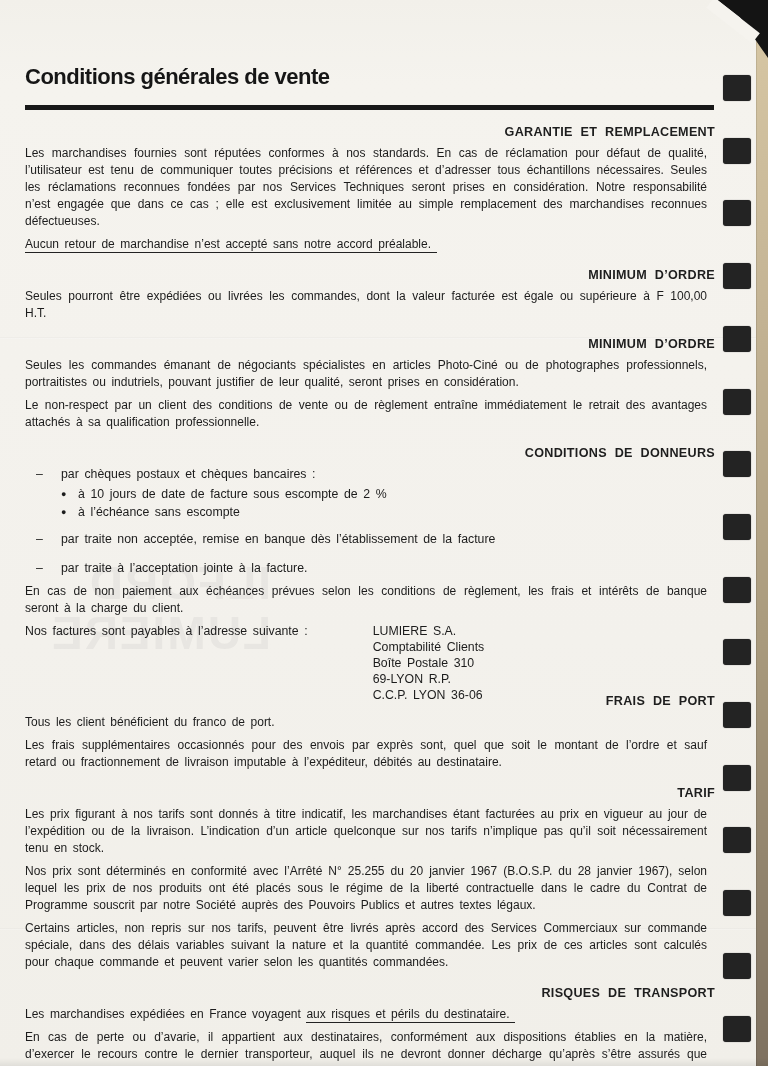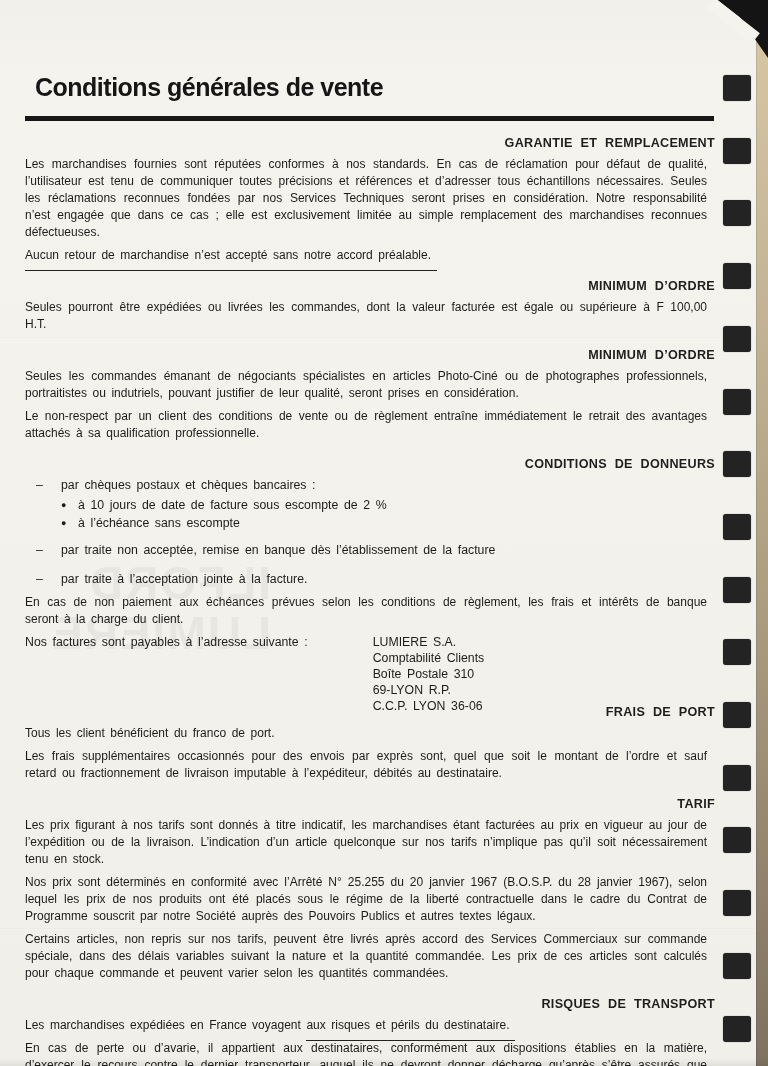--- a/index.html
+++ b/index.html
@@ -59,21 +59,21 @@
     color: rgba(60, 70, 60, 0.06);
     letter-spacing: 2px;
     user-select: none;
   }
 
   .content {
     position: relative; z-index: 2;
     padding: 58px 53px 0 25px; 
   }
   h1.title {
-    margin: 10px; font-size: 25px; line-height: 38px;
+    margin: 0; font-size: 22px; line-height: 38px;
     font-weight: bold; letter-spacing: -0.5px; color: #161616;
   }
   .title-rule {
     margin-top: 9px; height: 5px; width: 689px;
     background: #181818;
   }
   h2.sec {
     margin: 15px 0 6px 0;
     font-size: 12.6px; font-weight: bold;
     letter-spacing: 0.3px; word-spacing: 4px;
@@ -81,21 +81,21 @@
     text-align: right;
   }
   h2.sec.pullup { margin-top: -13px; }
   p.body {
     margin: 5px 8px 6px 0;
     font-size: 12px; line-height: 17px;
     text-align: justify; word-spacing: 2.2px;
   }
   .u {
     border-bottom: 1.6px solid #222;
-    padding-bottom: 8px; padding-right: 6px;
+    padding-bottom: 1px; padding-right: 6px;
   }
   .ulist { margin: 4px 0 6px 0; }
   .li-dash {
     display: flex; margin: 3px 0 3px 11px;
     font-size: 12.3px; line-height: 17px; word-spacing: 2.2px;
   }
   .li-dash .marker { width: 14px; flex: 0 0 14px; margin-right: 11px; }
   .li-dot {
     display: flex; margin: 1px 0 1px 36px;
     font-size: 12.3px; line-height: 17px; word-spacing: 2.2px;

